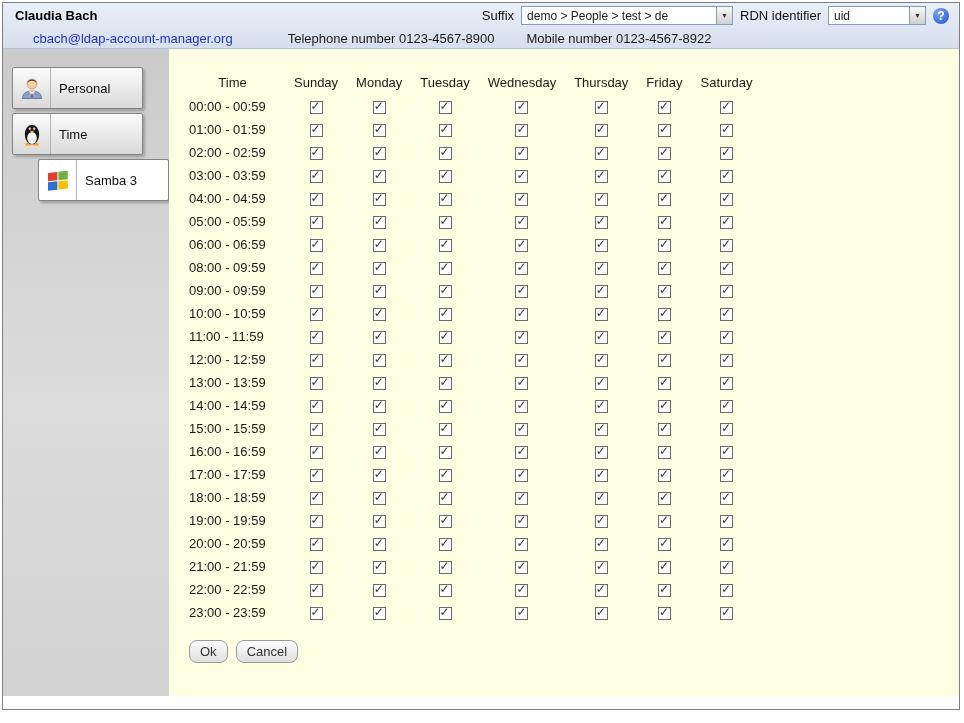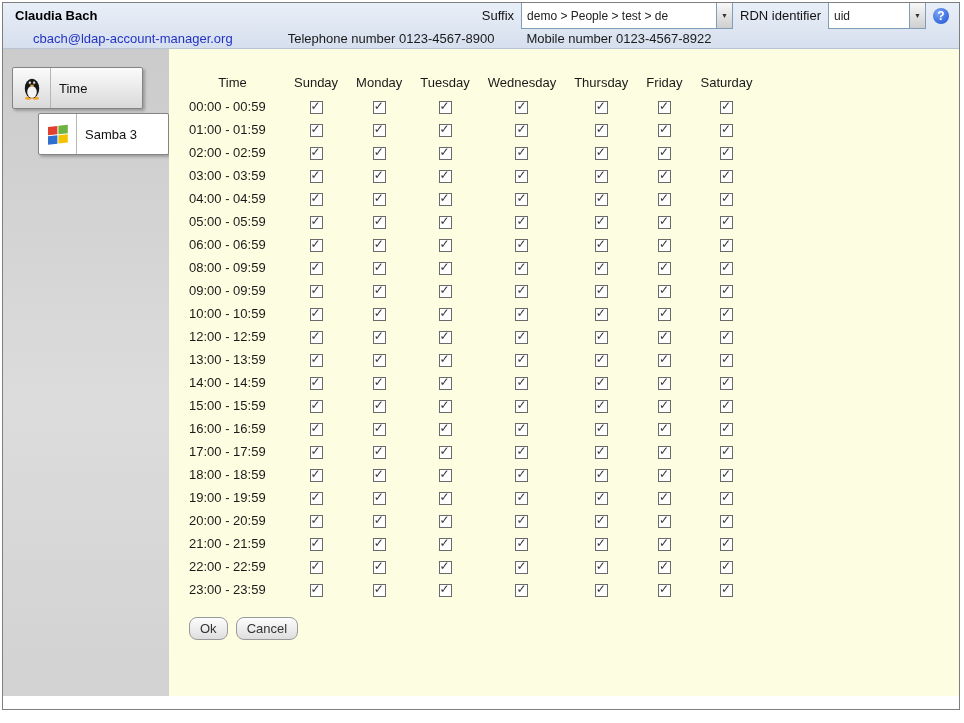--- a/index.html
+++ b/index.html
@@ -13,21 +13,21 @@
   .header {
     background: linear-gradient(#e9eff8, #d6dfee);
     border-bottom: 1px solid #b9c3d6;
     flex: 0 0 46px;
   }
   .header-row1 { height: 25px; display: flex; align-items: center; padding: 0 10px 0 12px; }
   .username { font-weight: bold; font-size: 13px; color: #000; }
   .header-right { margin-left: auto; display: flex; align-items: center; gap: 7px; font-size: 13px; color: #111; }
   .selectbox {
     display: inline-flex; align-items: center; background: #fff;
-    border: 1px solid #7f9db9; height: 27px; font-size: 12px; color: #222;
+    border: 1px solid #7f9db9; height: 19px; font-size: 12px; color: #222;
     overflow: hidden;
   }
   .selectbox .txt { padding: 0 3px 0 5px; white-space: nowrap; overflow: hidden; flex: 1; }
   .selectbox .arrow {
     width: 16px; height: 100%; flex: 0 0 16px;
     background: linear-gradient(#f8f8f8, #cfcfcf);
     border-left: 1px solid #7f9db9;
     display: flex; align-items: center; justify-content: center;
     font-size: 7px; color: #333;
   }
@@ -122,20 +122,32 @@
     <div class="header-row2">
       <a class="email-link">cbach@ldap-account-manager.org</a>
       <span class="phone">Telephone number 0123-4567-8900</span>
       <span class="mobile">Mobile number 0123-4567-8922</span>
     </div>
   </div>
 
   <div class="bodyarea">
 
     <div class="sidebar">
+      <div class="tab">
+        <span class="icon">
+          <svg width="26" height="26" viewBox="0 0 26 26">
+            <path d="M3.5 23.5 q0 -7.5 9.5 -7.5 q9.5 0 9.5 7.5 z" fill="#8aa0c8" stroke="#55688c" stroke-width="0.8"></path>
+            <path d="M10 16.3 L13 20.5 L16 16.3 Z" fill="#ffffff"></path>
+            <rect x="12.3" y="18.6" width="1.4" height="3.6" fill="#c23333"></rect>
+            <circle cx="13" cy="9" r="5" fill="#f6cfa4" stroke="#b98a5d" stroke-width="0.7"></circle>
+            <path d="M8.2 8 A5 5 0 0 1 17.8 8 Q13 3.6 8.2 8 Z" fill="#5b4632"></path>
+          </svg>
+        </span>
+        <span class="tab-label">Personal</span>
+      </div>
       <div class="tab">
         <span class="icon">
           <svg width="26" height="26" viewBox="0 0 26 26">
             <ellipse cx="9.2" cy="23.2" rx="3" ry="1.6" fill="#f5a623"></ellipse>
             <ellipse cx="16.8" cy="23.2" rx="3" ry="1.6" fill="#f5a623"></ellipse>
             <ellipse cx="13" cy="13.5" rx="7.2" ry="9.8" fill="#171717"></ellipse>
             <ellipse cx="13" cy="17" rx="4.8" ry="6" fill="#f4f4f4"></ellipse>
             <circle cx="10.9" cy="7.8" r="1.2" fill="#ffffff"></circle>
             <circle cx="15.1" cy="7.8" r="1.2" fill="#ffffff"></circle>
             <circle cx="11.1" cy="8" r="0.55" fill="#000000"></circle>
@@ -279,20 +291,30 @@
     <td class="time-cell">10:00 - 10:59</td>
     <td class="day-cell"><input type="checkbox" checked="" style=""></td>
     <td class="day-cell"><input type="checkbox" checked="" style=""></td>
     <td class="day-cell"><input type="checkbox" checked="" style=""></td>
     <td class="day-cell"><input type="checkbox" checked="" style=""></td>
     <td class="day-cell"><input type="checkbox" checked="" style=""></td>
     <td class="day-cell"><input type="checkbox" checked="" style=""></td>
     <td class="day-cell"><input type="checkbox" checked="" style=""></td>
   </tr>
 
+  <tr>
+    <td class="time-cell">11:00 - 11:59</td>
+    <td class="day-cell"><input type="checkbox" checked="" style=""></td>
+    <td class="day-cell"><input type="checkbox" checked="" style=""></td>
+    <td class="day-cell"><input type="checkbox" checked="" style=""></td>
+    <td class="day-cell"><input type="checkbox" checked="" style=""></td>
+    <td class="day-cell"><input type="checkbox" checked="" style=""></td>
+    <td class="day-cell"><input type="checkbox" checked="" style=""></td>
+    <td class="day-cell"><input type="checkbox" checked="" style=""></td>
+  </tr>
 
   <tr>
     <td class="time-cell">12:00 - 12:59</td>
     <td class="day-cell"><input type="checkbox" checked="" style=""></td>
     <td class="day-cell"><input type="checkbox" checked="" style=""></td>
     <td class="day-cell"><input type="checkbox" checked="" style=""></td>
     <td class="day-cell"><input type="checkbox" checked="" style=""></td>
     <td class="day-cell"><input type="checkbox" checked="" style=""></td>
     <td class="day-cell"><input type="checkbox" checked="" style=""></td>
     <td class="day-cell"><input type="checkbox" checked="" style=""></td>

